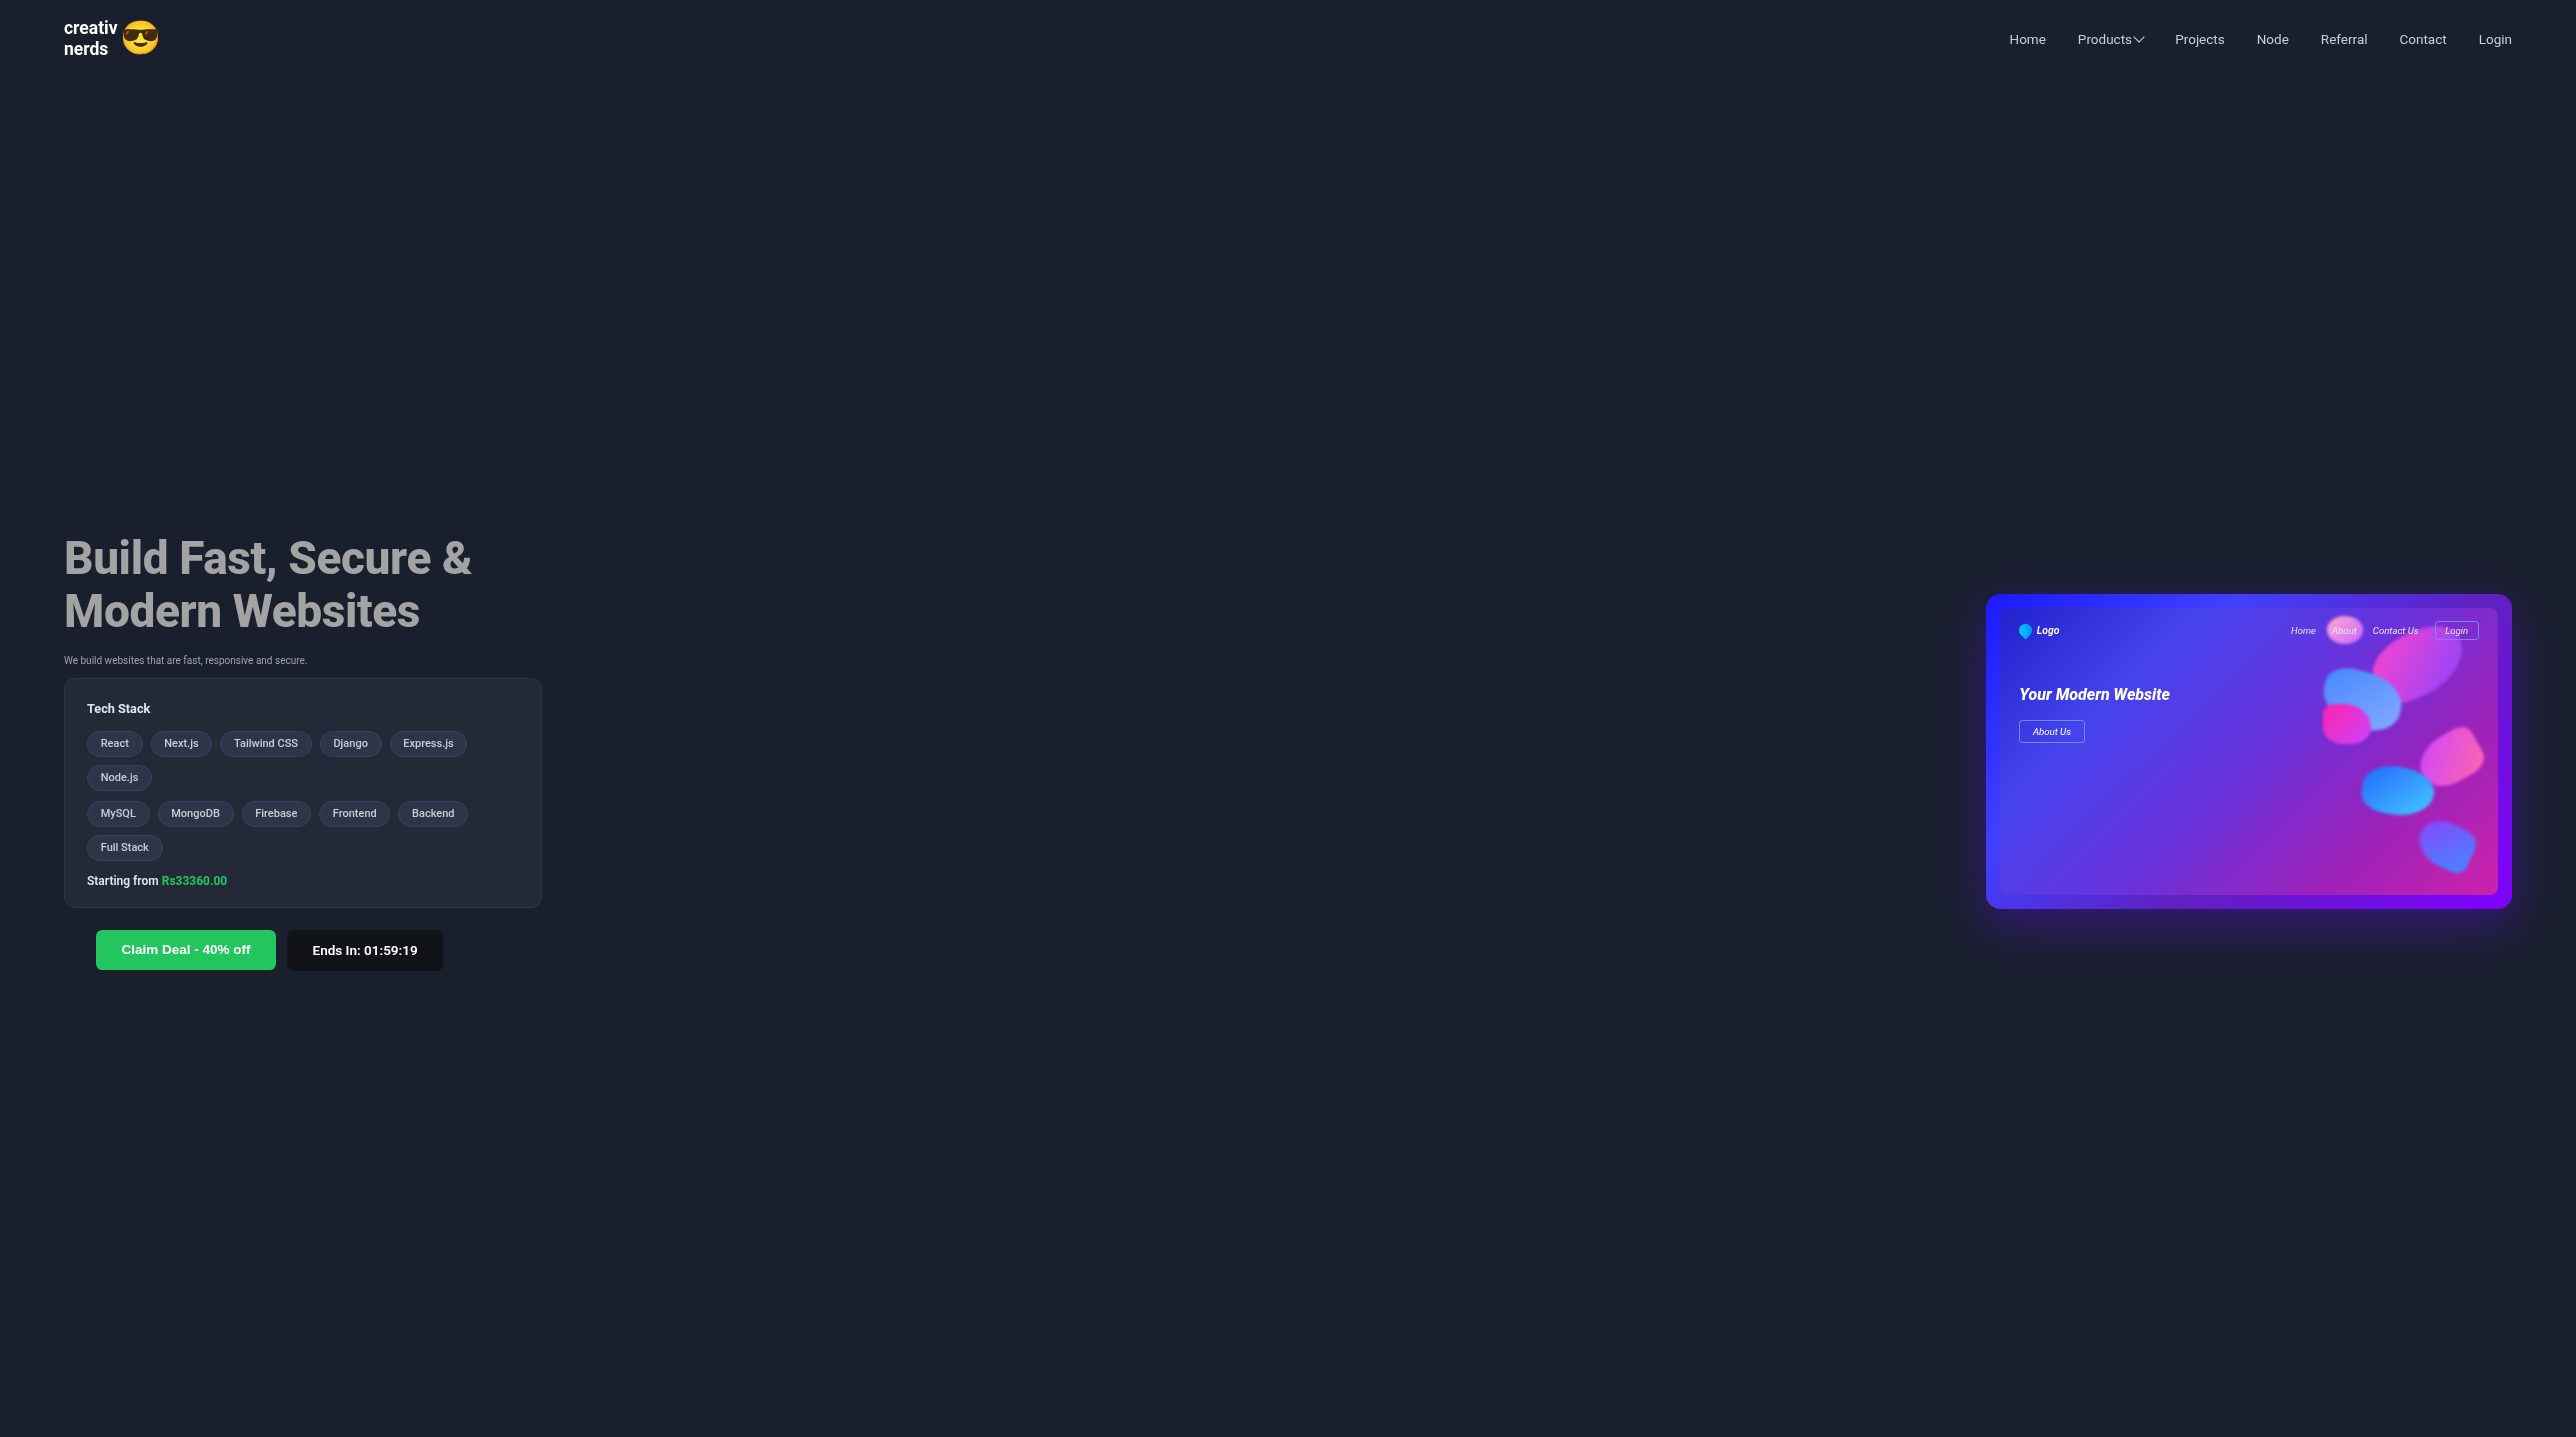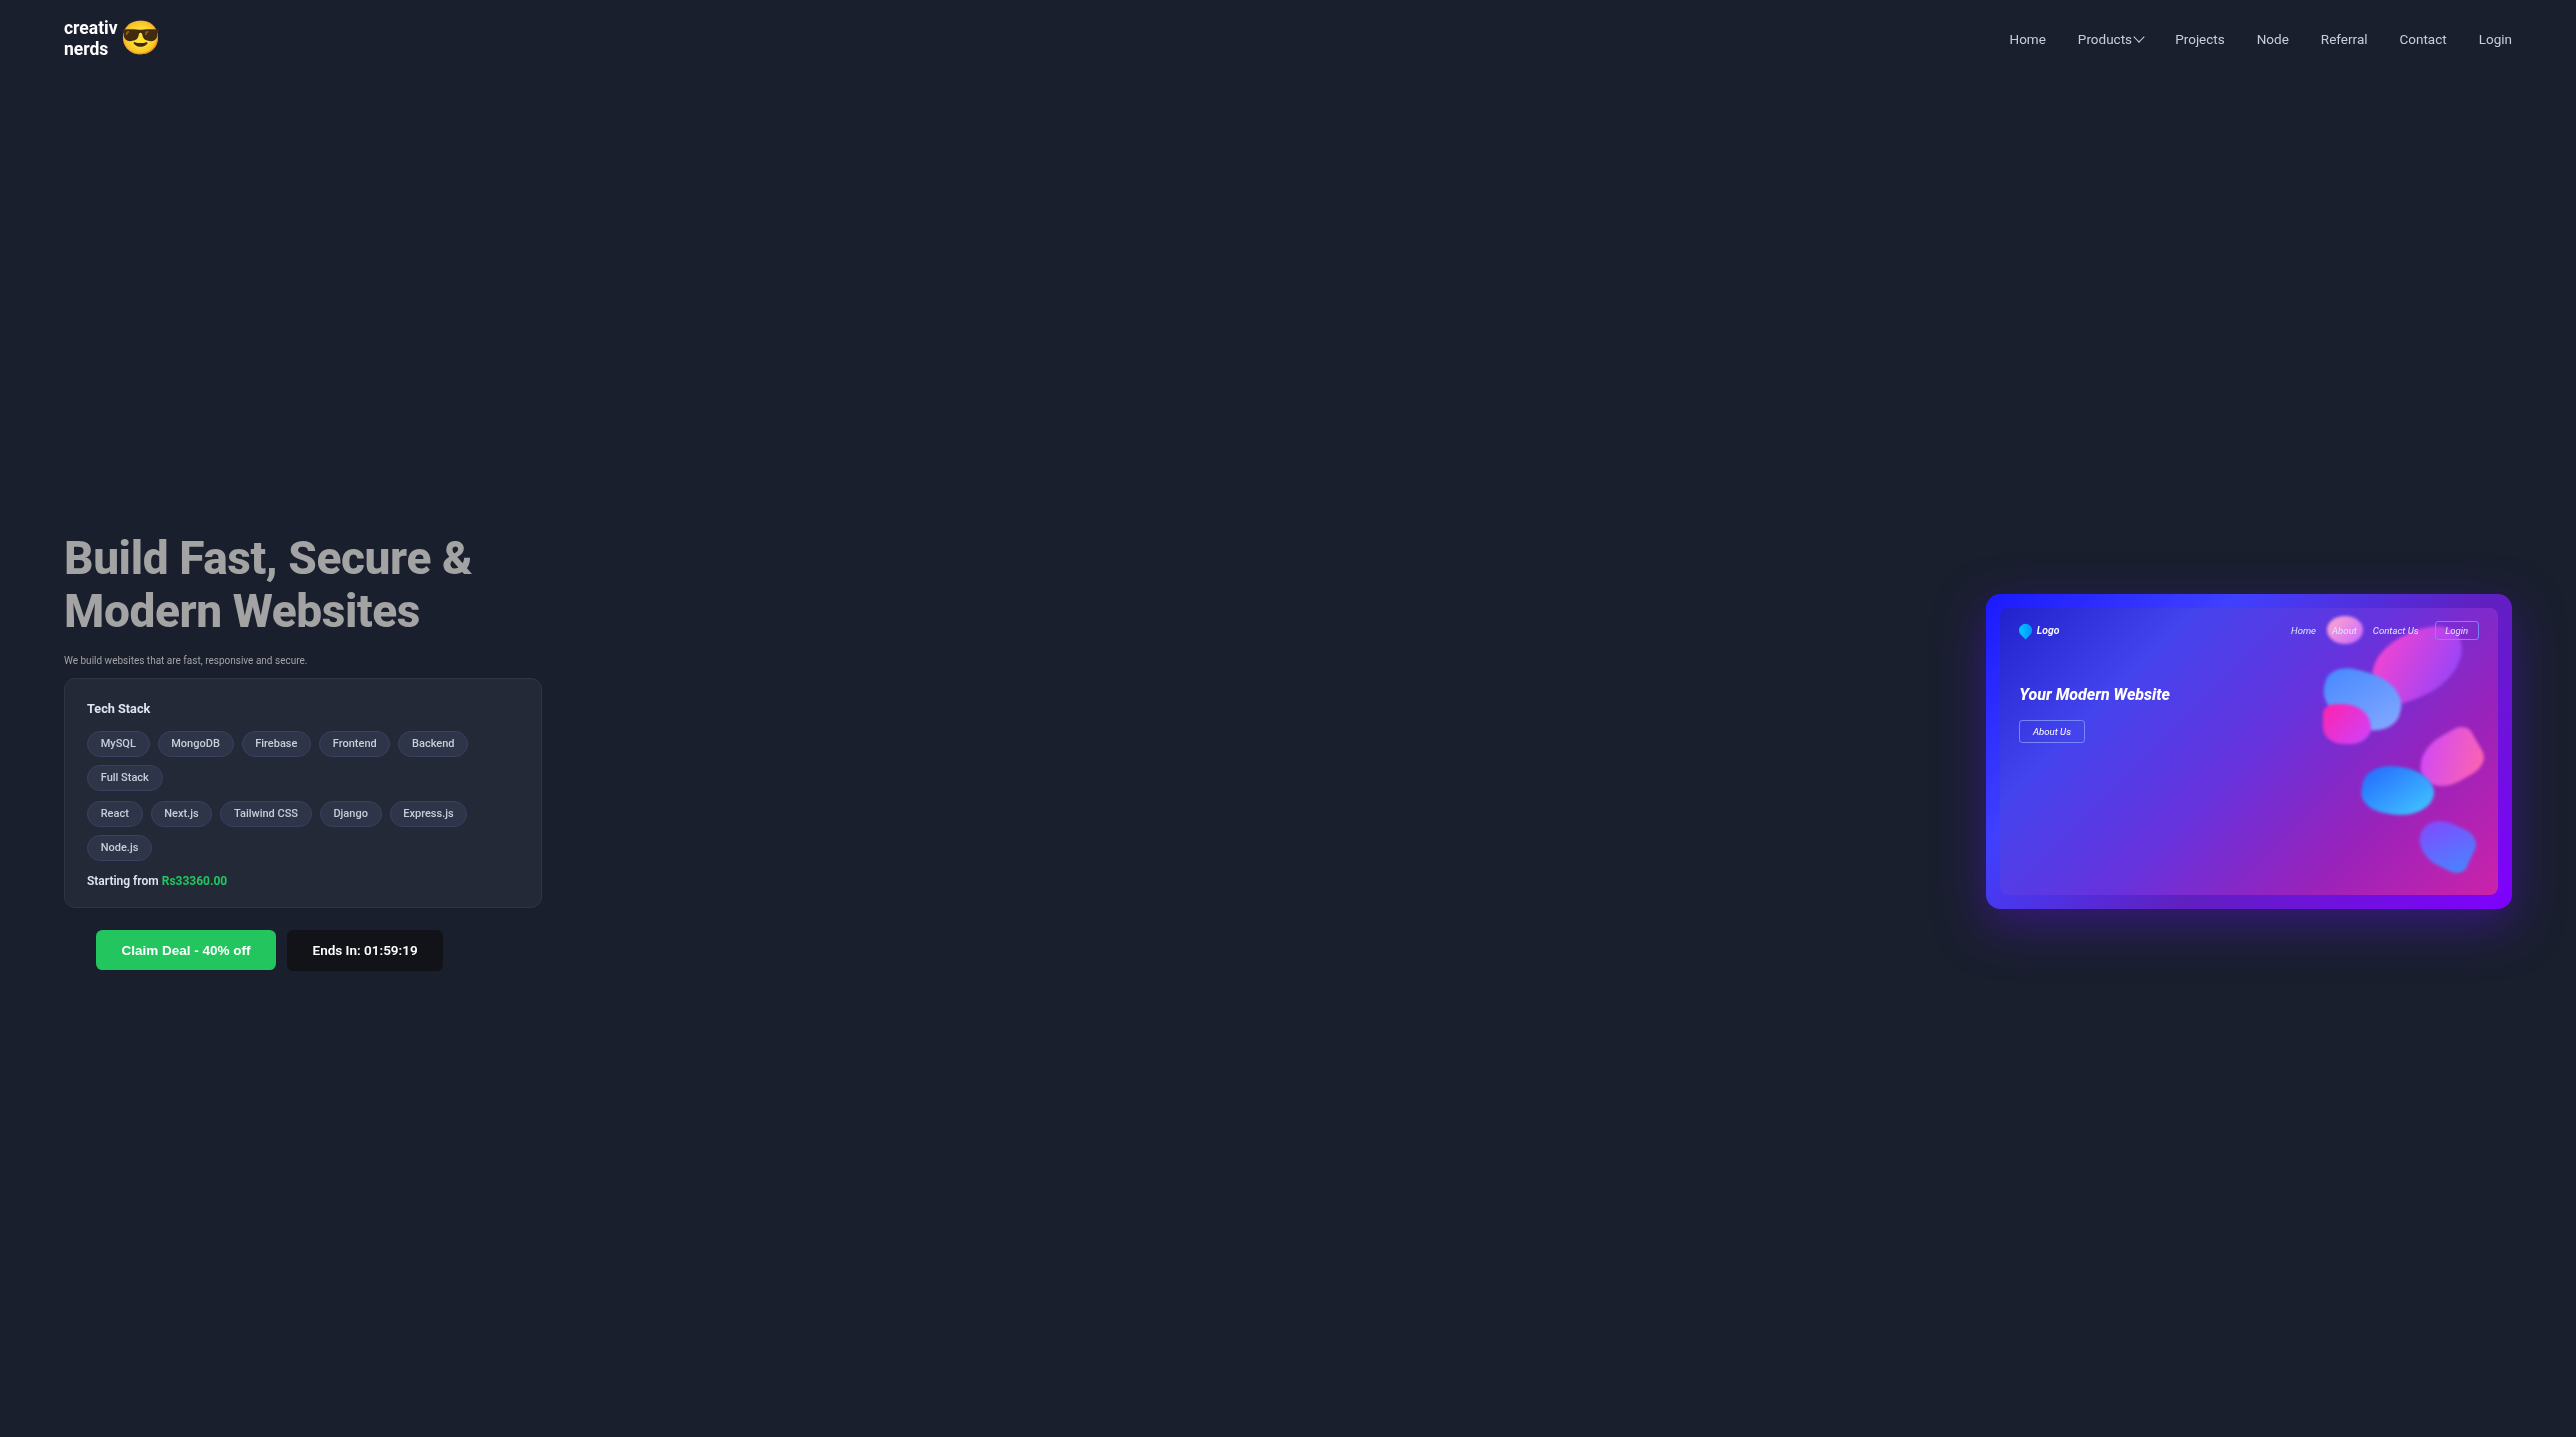--- a/index.html
+++ b/index.html
@@ -145,21 +145,21 @@
     }
 
     .price-amount {
       color: #22c55e;
       font-weight: 700;
     }
 
     
     .cta-row {
       display: flex;
-      align-items: center;
+      align-items: flex-start;
       gap: 11px;
       padding-left: 32px;
     }
 
     .btn-claim {
       background-color: #22c55e;
       color: #ffffff;
       border: none;
       border-radius: 6.4px;
       padding: 12.7px 25.5px;
@@ -401,34 +401,34 @@
 
 <section class="hero">
 
   <div class="hero-left">
     <h1 class="hero-title">Build Fast, Secure &amp; Modern Websites</h1>
     <p class="hero-subtitle">We build websites that are fast, responsive and secure.</p>
 
     <div class="tech-stack-card">
       <div class="tech-stack-title">Tech Stack</div>
       <div class="tech-tags-row">
+        <span class="tech-tag">React</span>
+        <span class="tech-tag">Next.js</span>
+        <span class="tech-tag">Tailwind CSS</span>
+        <span class="tech-tag">Django</span>
+        <span class="tech-tag">Express.js</span>
+        <span class="tech-tag">Node.js</span>
+      </div>
+      <div class="tech-tags-row">
         <span class="tech-tag">MySQL</span>
         <span class="tech-tag">MongoDB</span>
         <span class="tech-tag">Firebase</span>
         <span class="tech-tag">Frontend</span>
         <span class="tech-tag">Backend</span>
         <span class="tech-tag">Full Stack</span>
-      </div>
-      <div class="tech-tags-row">
-        <span class="tech-tag">React</span>
-        <span class="tech-tag">Next.js</span>
-        <span class="tech-tag">Tailwind CSS</span>
-        <span class="tech-tag">Django</span>
-        <span class="tech-tag">Express.js</span>
-        <span class="tech-tag">Node.js</span>
       </div>
       <div class="starting-price">
         <span>Starting from</span>
         <span class="price-amount">Rs33360.00</span>
       </div>
     </div>
 
     <div class="cta-row">
       <button class="btn-claim">Claim Deal - 40% off</button>
       <div class="btn-timer">Ends In: 01:59:19</div>

